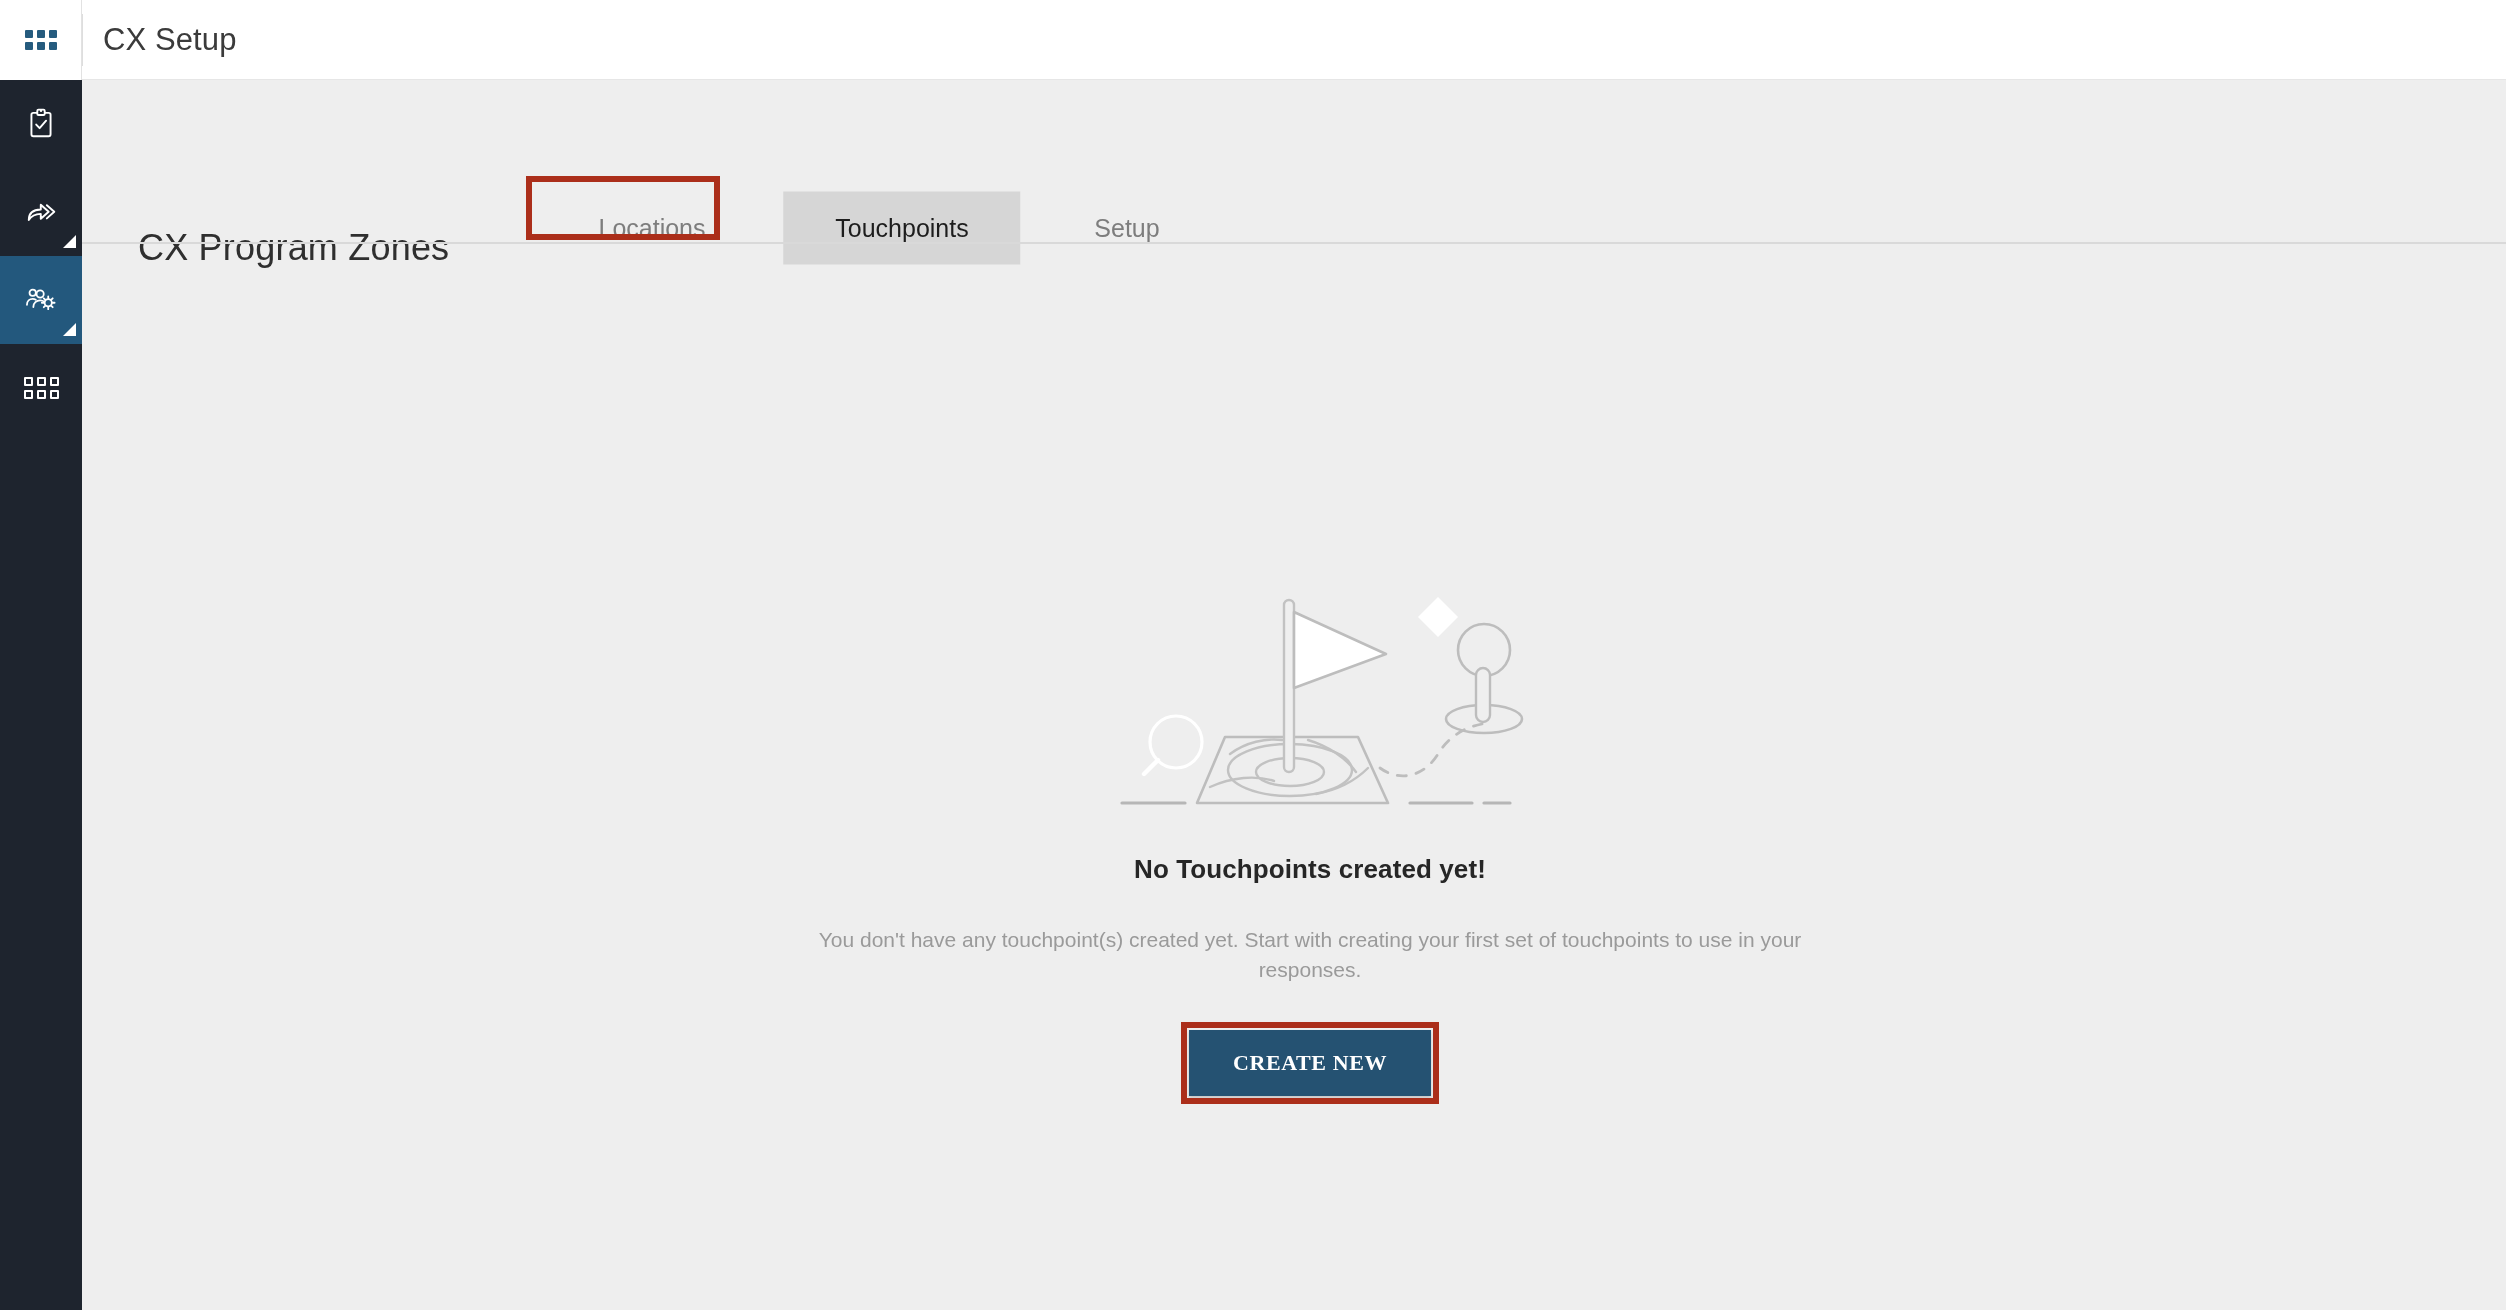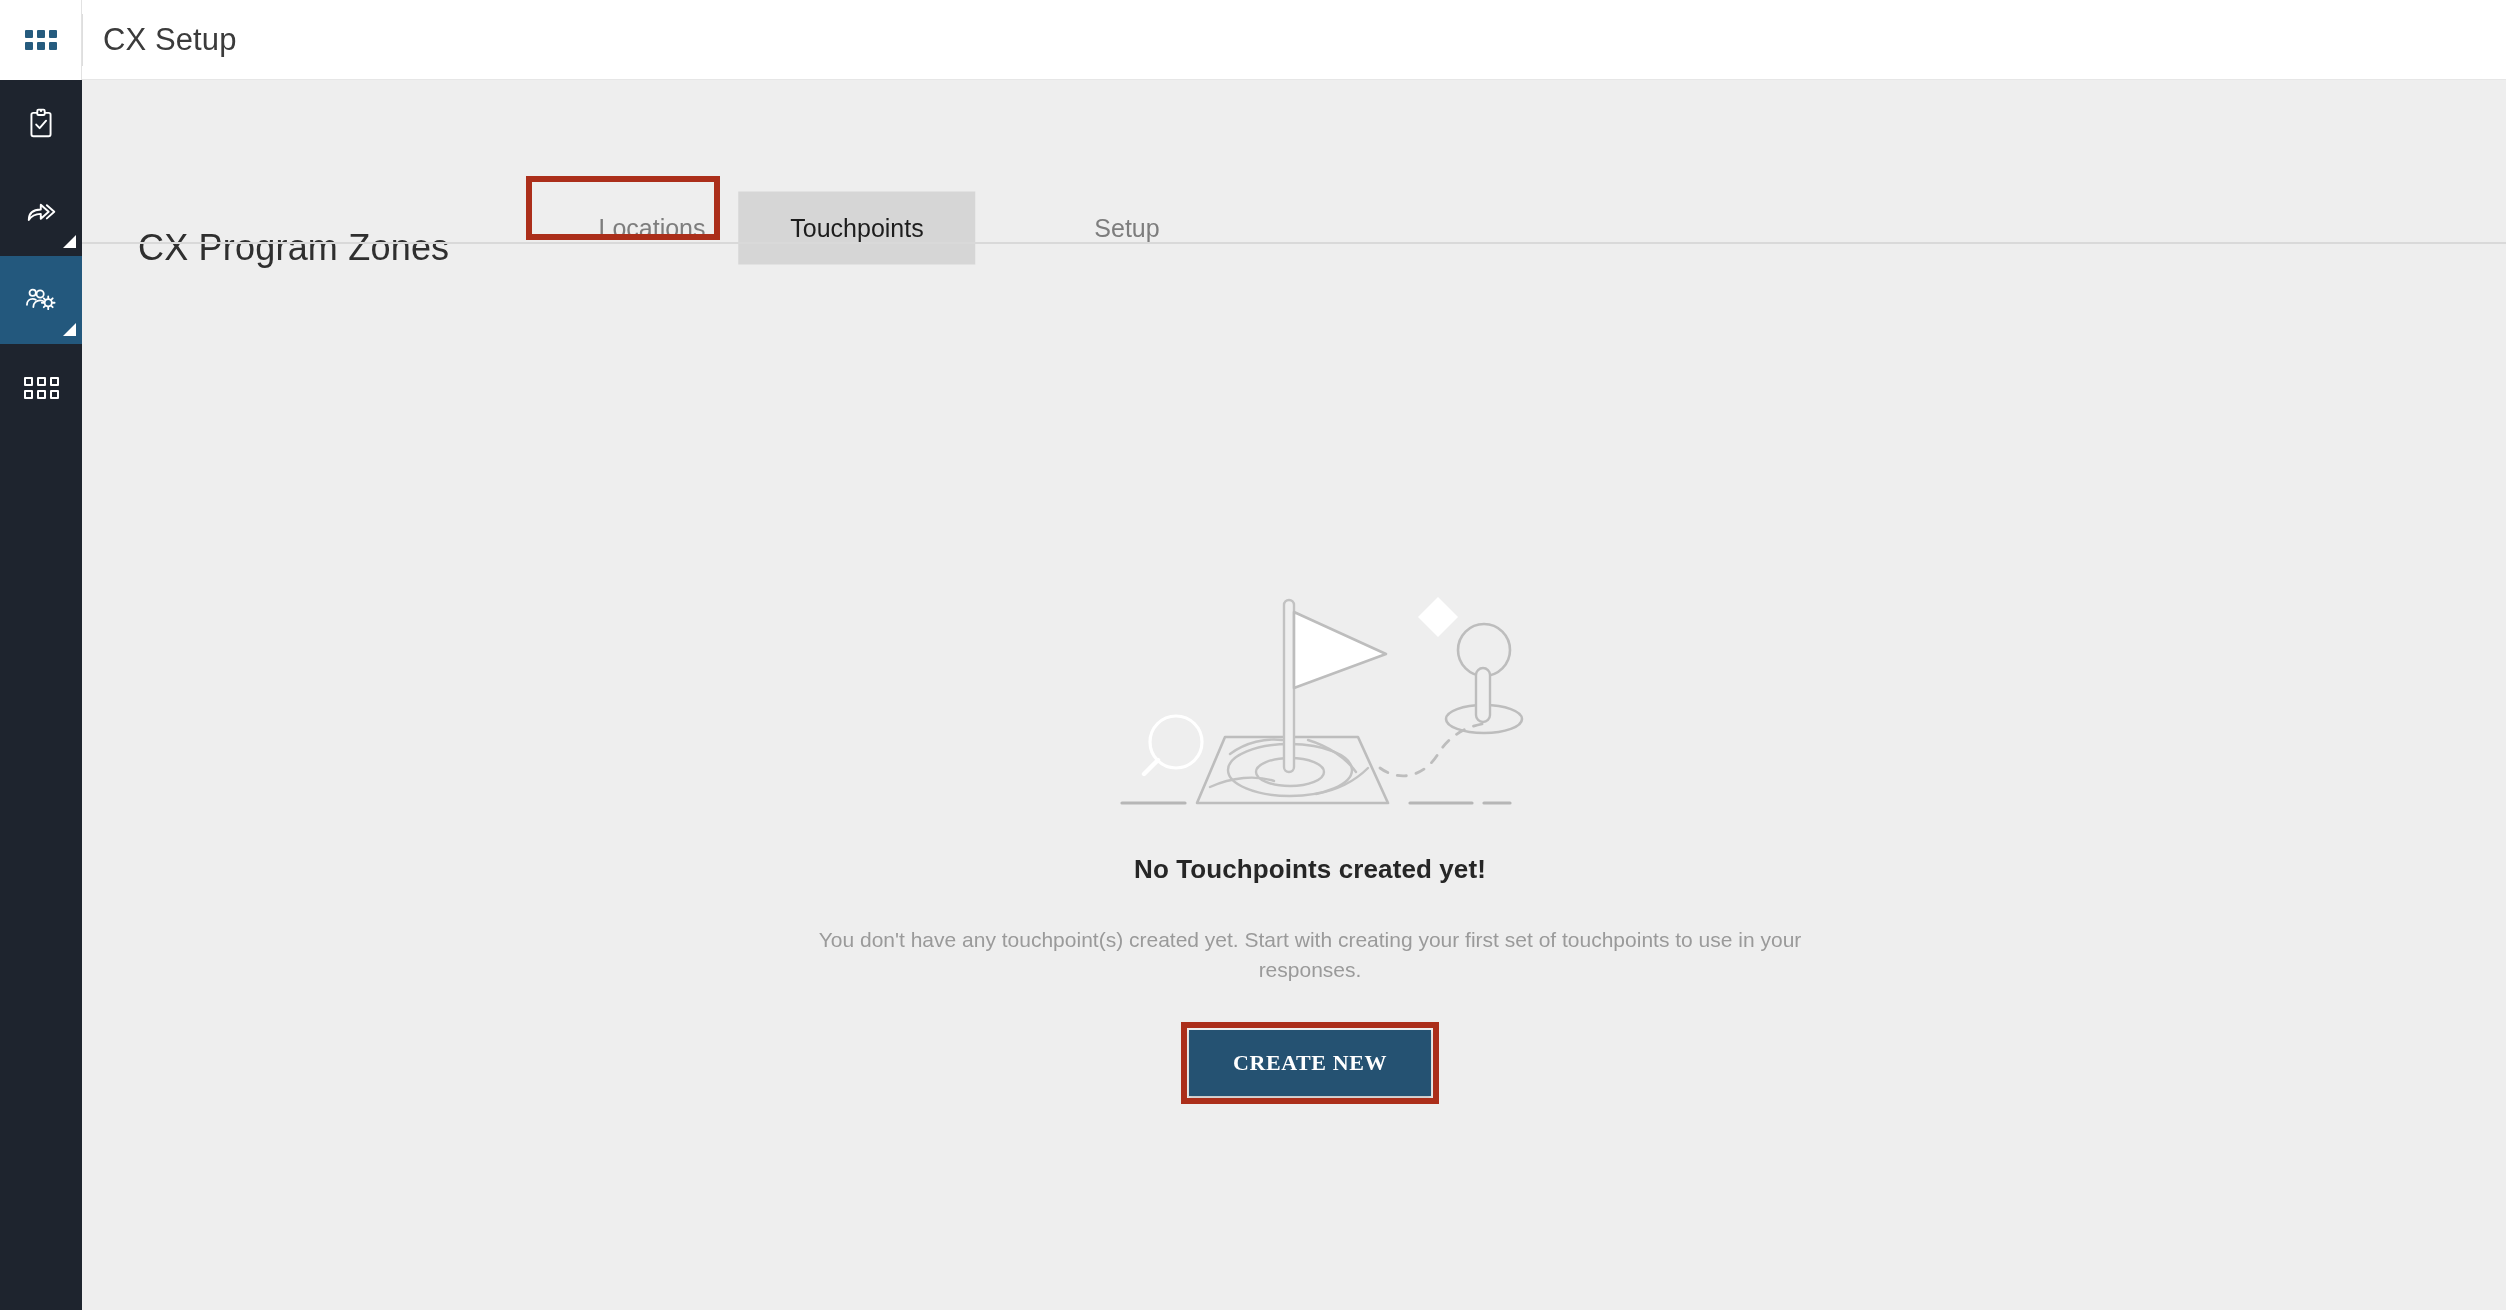--- a/index.html
+++ b/index.html
@@ -295,21 +295,21 @@
 
   </nav>
 
   <main class="content">
 
     <div class="page-head">
       <h2 class="page-title">CX Program Zones</h2>
 
       <div class="tabstrip">
         <div class="tab" style="left:570px;">Locations</div>
-        <div class="tab active" style="left:775px;">Touchpoints</div>
+        <div class="tab active" style="left:820px;">Touchpoints</div>
         <div class="tab" style="left:1045px;">Setup</div>
         <div class="tab-underline"></div>
         <div class="anno-tab"></div>
       </div>
     </div>
 
     <div class="empty-wrap">
 
       <div class="illus">
         <svg viewBox="0 0 460 230" fill="none">

